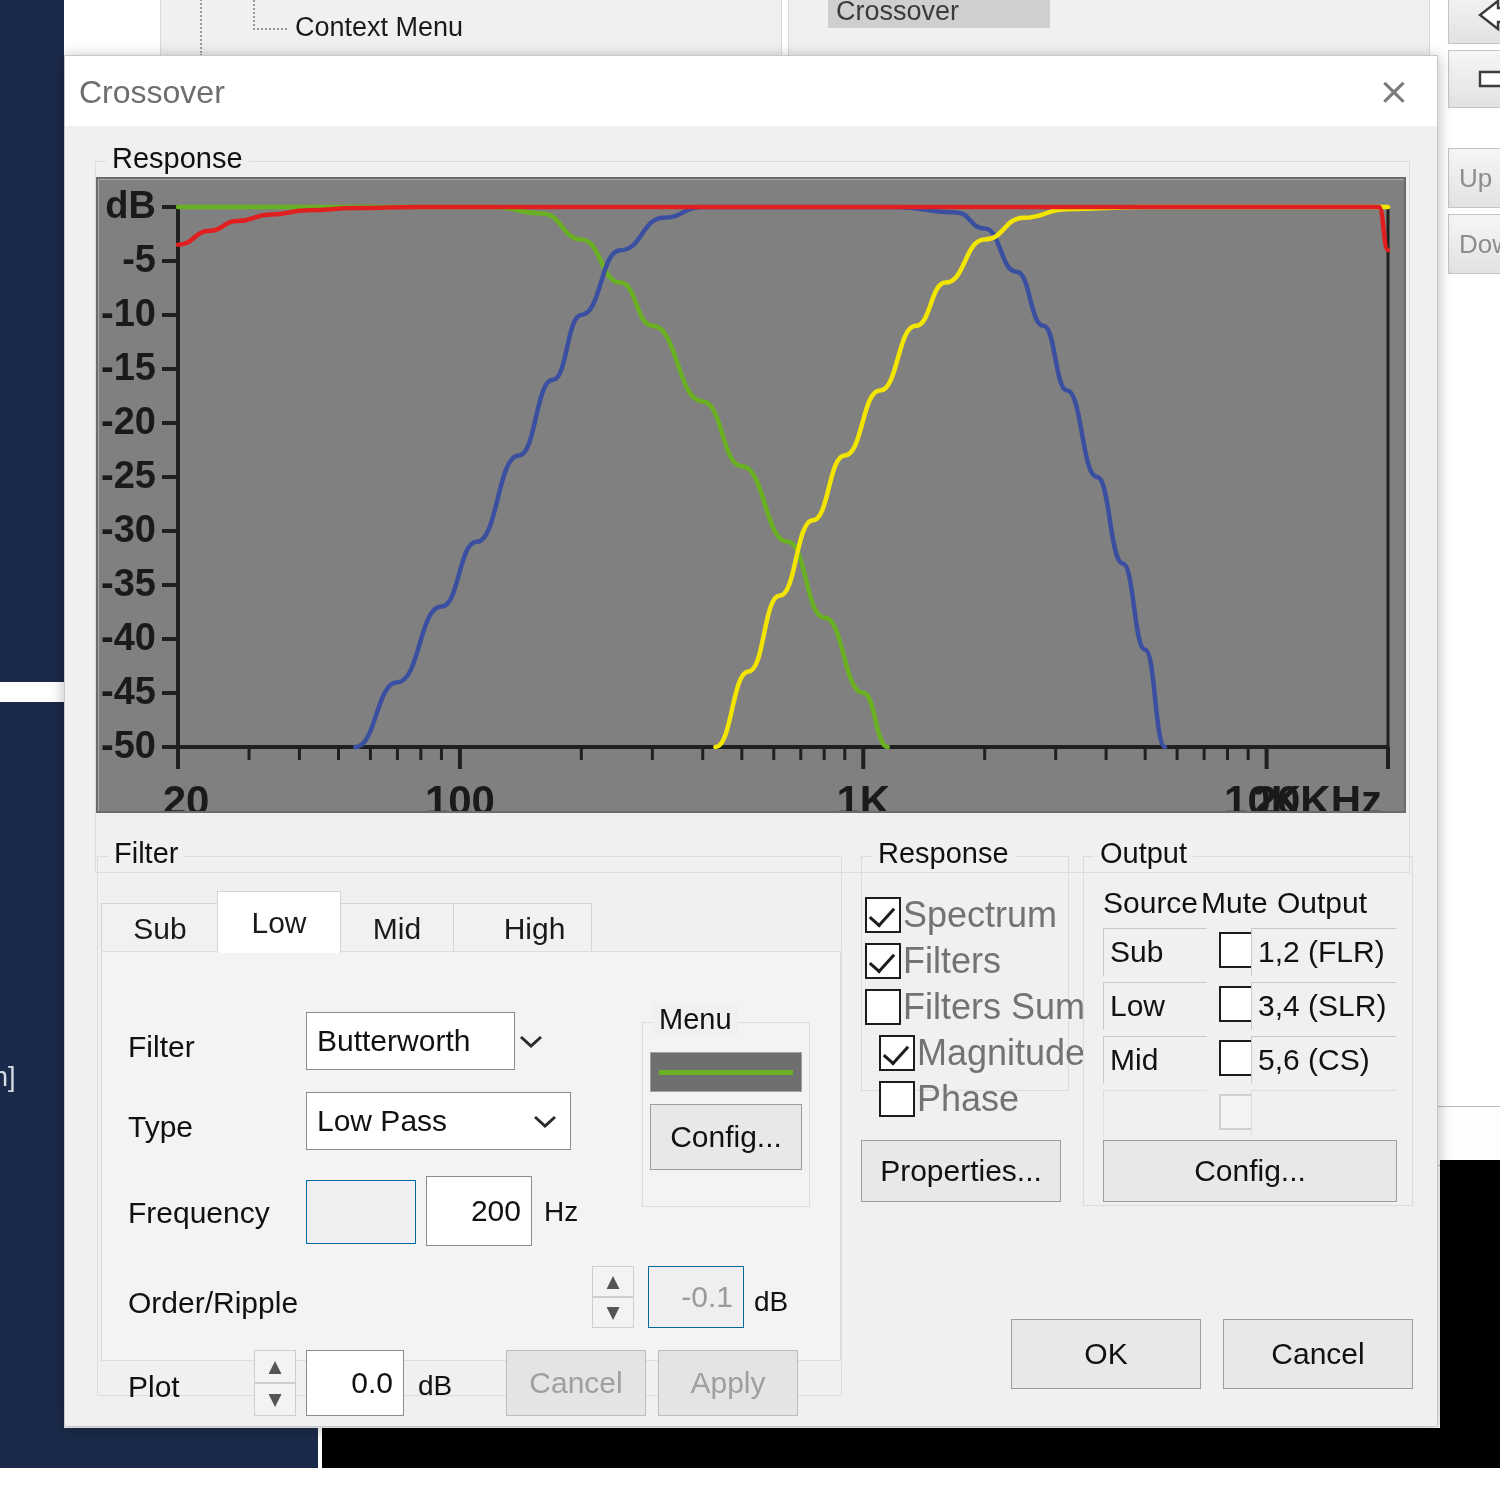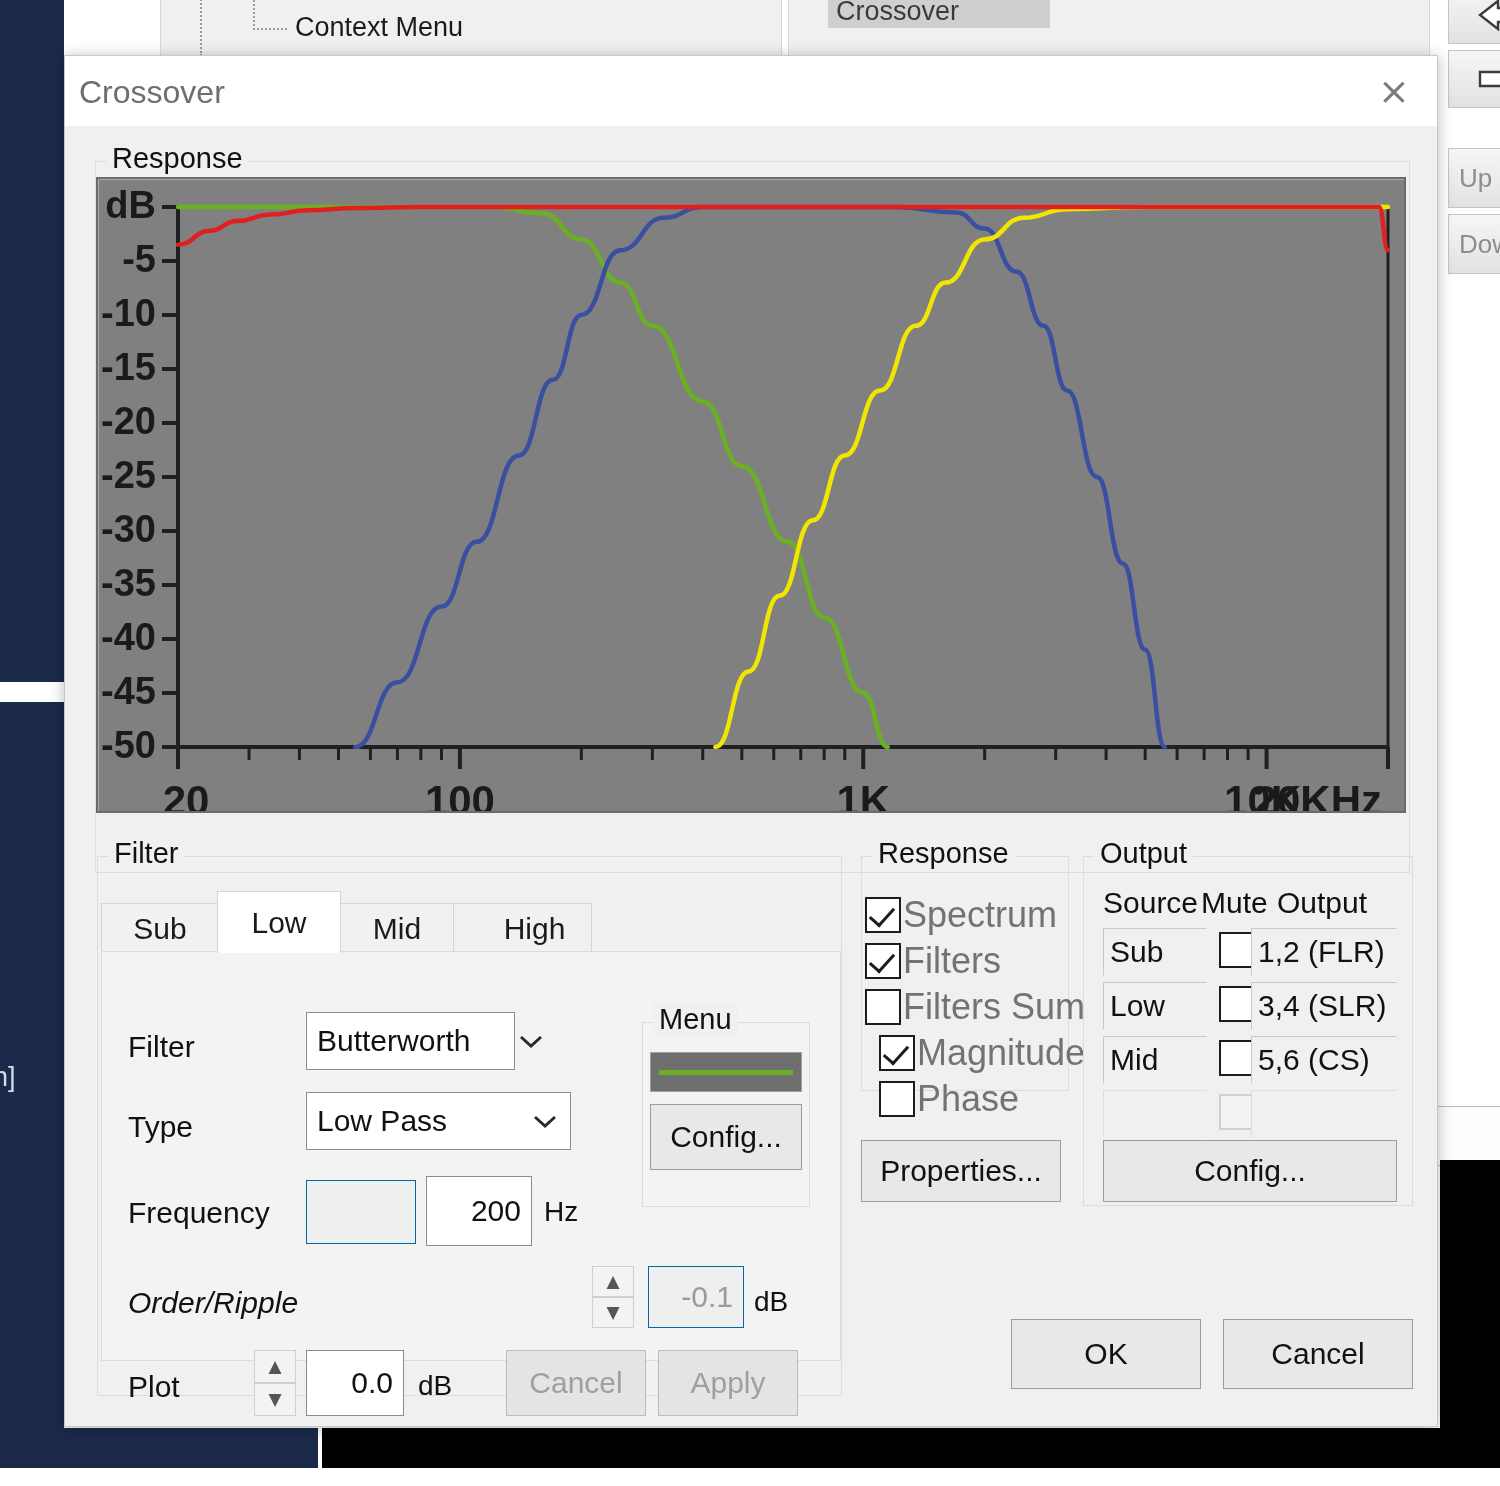--- a/index.html
+++ b/index.html
@@ -255,21 +255,21 @@
             <path d="M3 3 L13 12 L23 3" fill="none" stroke="#2a2a2a" stroke-width="3"></path>
           </svg>
       </span>
     </div>
 
     <span class="lbl" style="left:26px;top:244px;">Frequency</span>
     <div class="tbox dis" style="left:204px;top:228px;width:110px;height:64px;"></div>
     <div class="tbox" style="left:324px;top:224px;width:106px;height:70px;">200</div>
     <span class="unit" style="left:442px;top:244px;">Hz</span>
 
-    <span class="lbl" style="left:26px;top:334px;font-style:italic;">Order/Ripple</span>
+    <span class="lbl" style="left:26px;top:334px;">Order/Ripple</span>
     <div class="spin" style="left:490px;top:314px;width:42px;height:62px;">
       <div>▲</div>
       <div>▼</div>
     </div>
     <div class="tbox dis" style="left:546px;top:314px;width:96px;height:62px;">-0.1</div>
     <span class="unit" style="left:652px;top:334px;">dB</span>
 
     <span class="lbl" style="left:26px;top:418px;">Plot</span>
     <div class="spin" style="left:152px;top:398px;width:42px;height:66px;">
       <div>▲</div>

